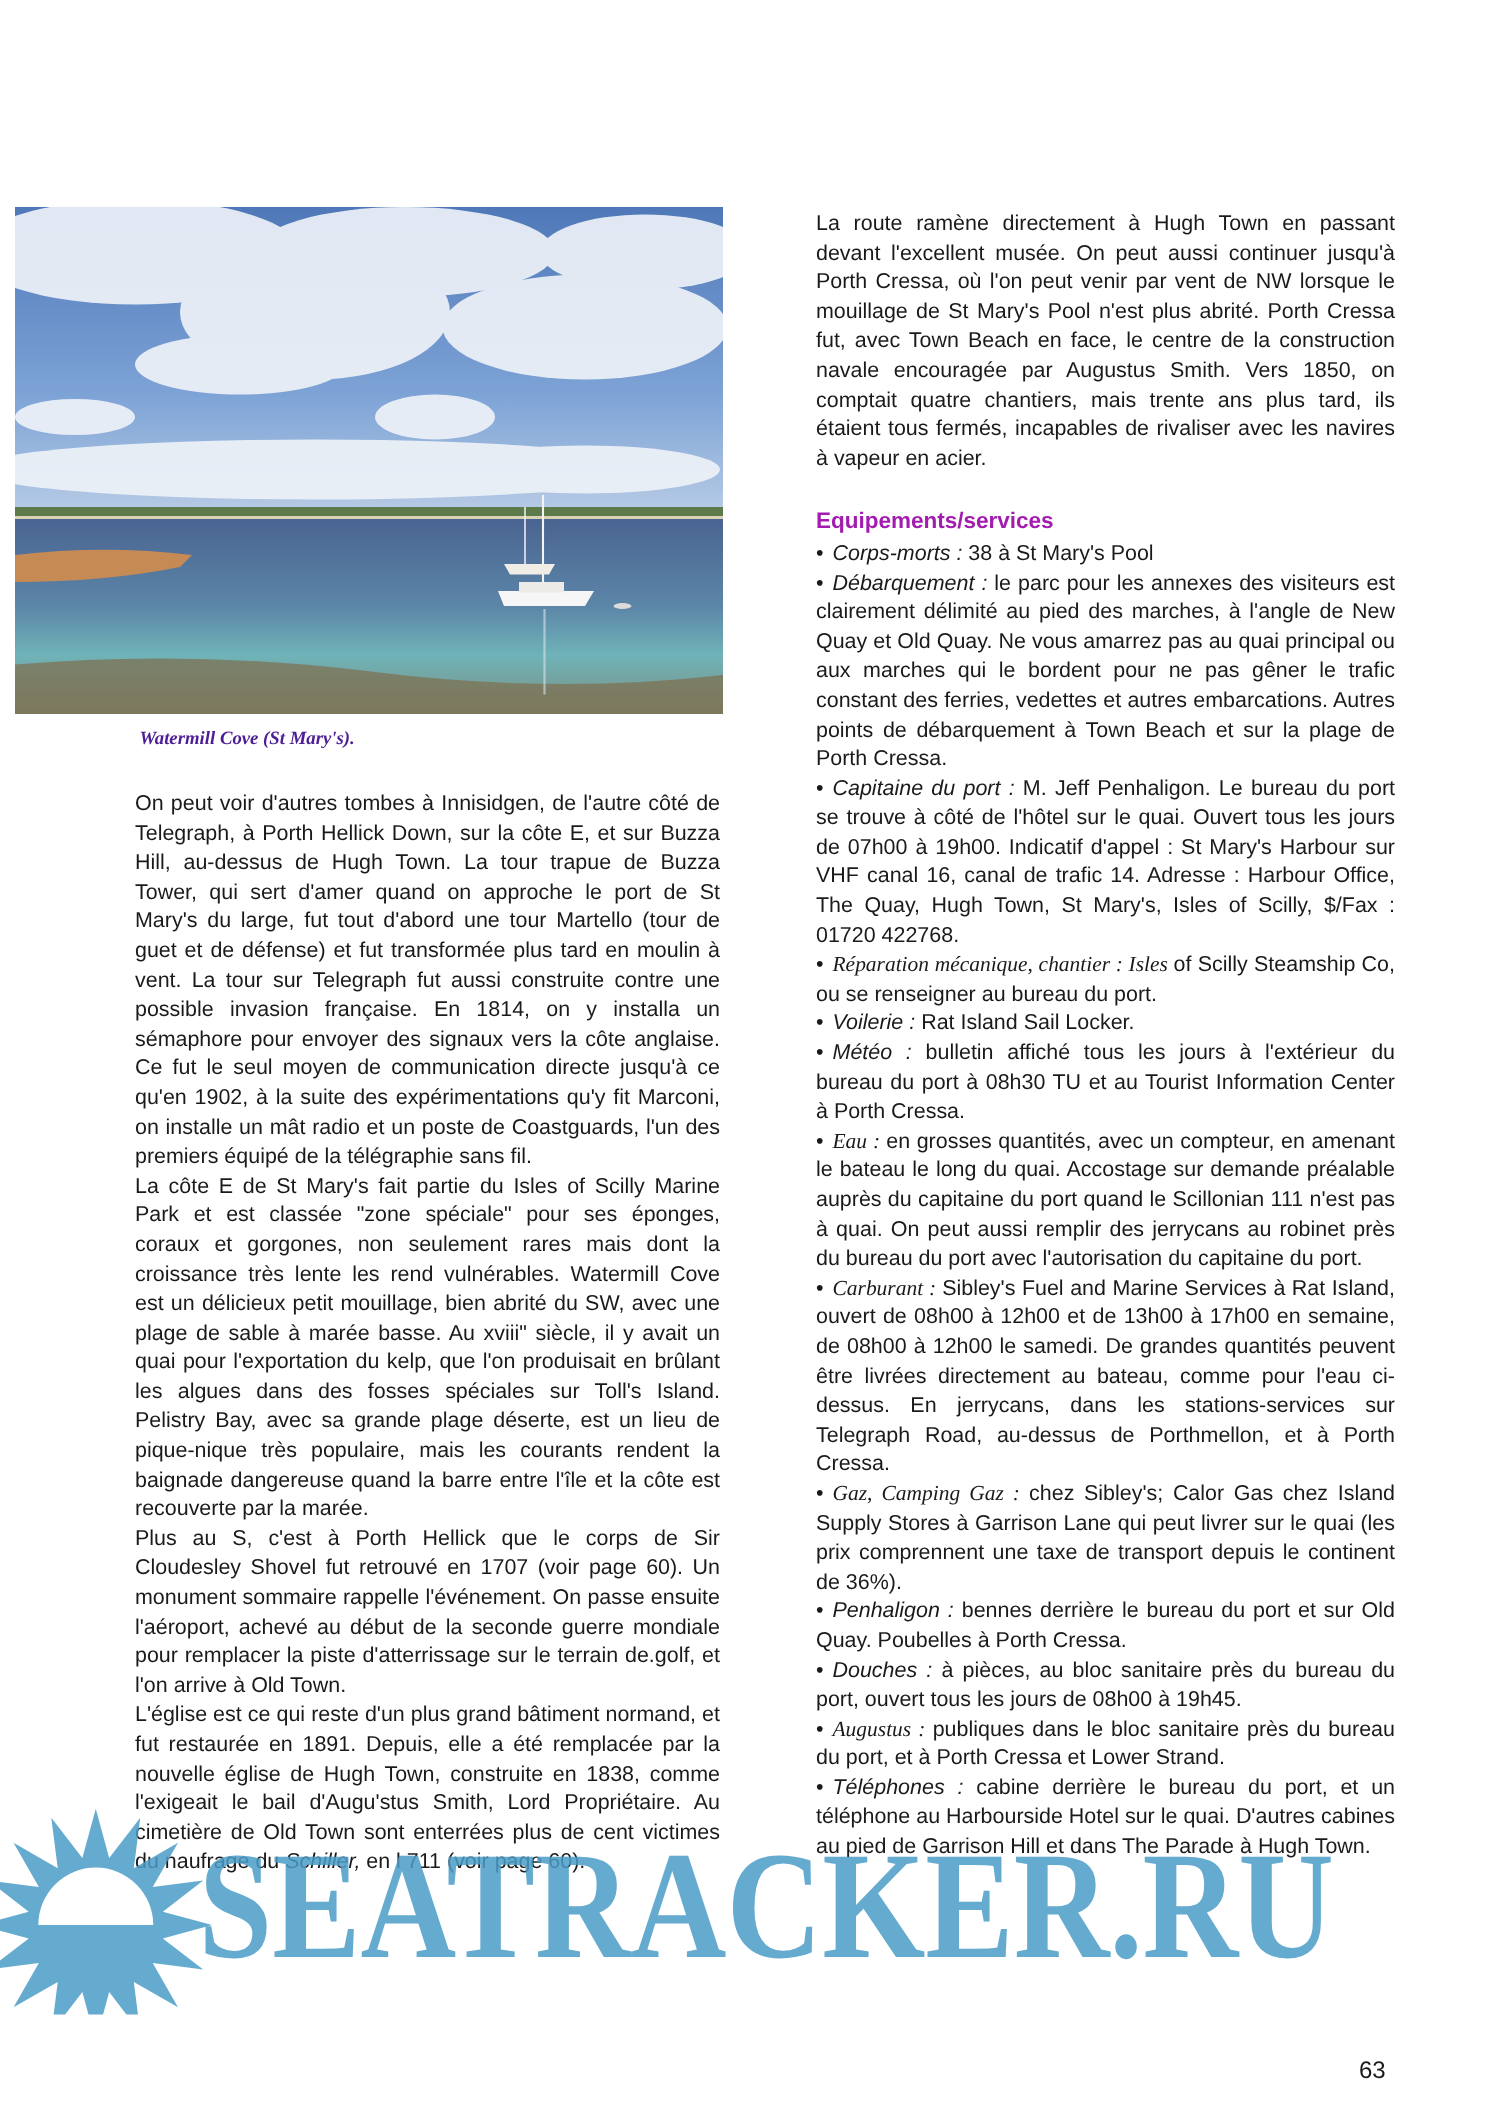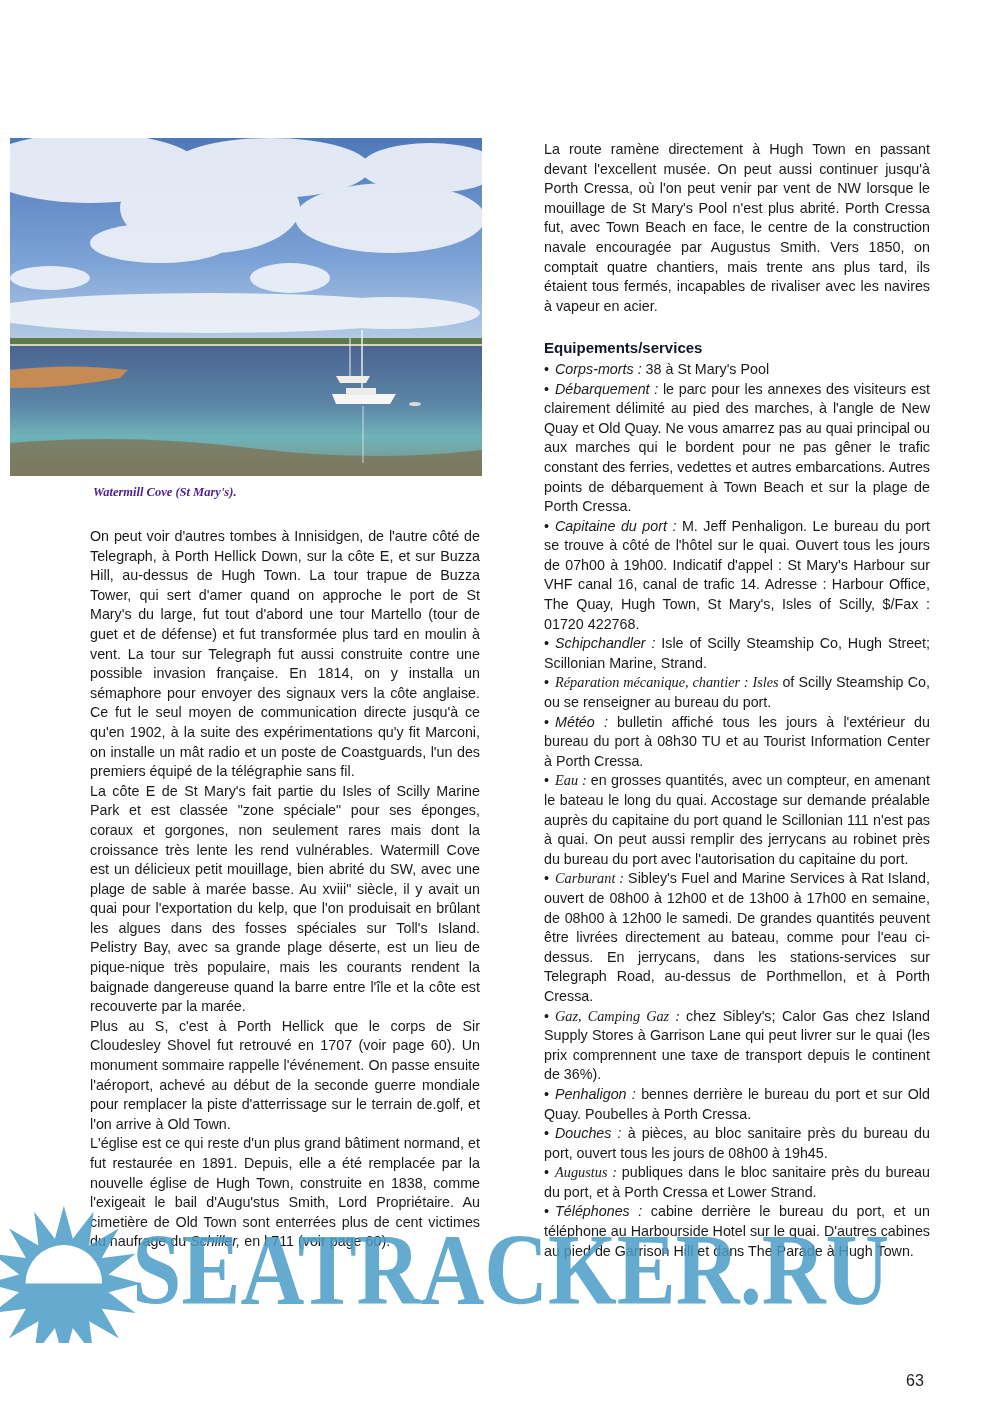--- a/index.html
+++ b/index.html
@@ -3,21 +3,21 @@
 <meta charset="utf-8">
 <style>
   html, body { margin: 0; padding: 0; background: #ffffff; }
   body { width: 991px; height: 1403px; position: relative; overflow: hidden; font-family: "Liberation Sans", sans-serif; color: #1a1a1a; }
   .photo { position: absolute; left: 10px; top: 138px; width: 472px; height: 338px; overflow: hidden; }
   .photo svg { display: block; width: 100%; height: 100%; }
   .caption { position: absolute; left: 93px; top: 485px; font-family: "Liberation Serif", serif; font-style: italic; font-weight: bold; font-size: 12.5px; color: #4c1d95; }
   .col-left { position: absolute; left: 90px; top: 527px; width: 390px; font-size: 14.3px; line-height: 19.6px; }
   .col-right { position: absolute; left: 520px; top: 140px; width: 386px; font-size: 14.3px; line-height: 19.6px; margin-left: 24px; }
   p { margin: 0; text-align: justify; }
-  .section-title { color: #0f172a; font-weight: bold; font-size: 15px; margin-top: 22px; margin-bottom: 2px; }
+  .section-title { color: #a21caf; font-weight: bold; font-size: 15px; margin-top: 22px; margin-bottom: 2px; }
   .item { text-align: justify; }
   .item .label { font-style: italic; }
   .item .label.serif { font-family: "Liberation Serif", serif; }
   .item .bullet { margin-right: 6px; }
   .page-number { position: absolute; left: 906px; top: 1372px; font-size: 16px; }
   .watermark { position: absolute; left: 0; top: 1190px; width: 904px; height: 153px; pointer-events: none; }
   .watermark svg { width: 100%; height: 100%; display: block; }
 </style>
 </head>
 <body>
@@ -76,22 +76,22 @@
   <p><span>L'église est ce qui reste d'un plus grand bâtiment normand, et fut restaurée en 1891. Depuis, elle a été remplacée par la nouvelle église de Hugh Town, construite en 1838, comme l'exigeait le bail d'Augu'stus Smith, Lord Propriétaire. Au cimetière de Old Town sont enterrées plus de cent victimes du naufrage du </span><i>Schiller,</i><span>  en l 711 (voir page 60).</span></p>
 </div>
 
 <div class="col-right">
   <p>La route ramène directement à Hugh Town en passant devant l'excellent musée. On peut aussi continuer jusqu'à Porth Cressa, où l'on peut venir par vent de NW lorsque le mouillage de St Mary's Pool n'est plus abrité. Porth Cressa fut, avec Town Beach en face, le centre de la construction navale encouragée par Augustus Smith. Vers 1850, on comptait quatre chantiers, mais trente ans plus tard, ils étaient tous fermés, incapables de rivaliser avec les navires à vapeur en acier.</p>
   <div class="section-title">Equipements/services</div>
   <div id="services-list">
       <div class="item"><span class="bullet">•</span><span class="label">Corps-morts : </span><span> 38 à St Mary's Pool</span></div>
       <div class="item"><span class="bullet">•</span><span class="label">Débarquement : </span><span> le parc pour les annexes des visiteurs est clairement délimité au pied des marches, à l'angle de New Quay et Old Quay. Ne vous amarrez pas au quai principal ou aux marches qui le bordent pour ne pas gêner le trafic constant des ferries, vedettes et autres embarcations. Autres points de débarquement à Town Beach et sur la plage de Porth Cressa.</span></div>
       <div class="item"><span class="bullet">•</span><span class="label">Capitaine du port : </span><span> M. Jeff Penhaligon. Le bureau du port se trouve à côté de l'hôtel sur le quai. Ouvert tous les jours de 07h00 à 19h00. Indicatif d'appel : St Mary's Harbour sur VHF canal 16, canal de trafic 14. Adresse : Harbour Office, The Quay, Hugh Town, St Mary's, Isles of Scilly,  $/Fax : 01720 422768.</span></div>
-      <div class="item"><span class="bullet">•</span><span class="label">Schipchandler : </span><span> Isle of Scilly Steamship Co, Hugh Street; Scillonian Marine, Strand.</span></div>
       <div class="item"><span class="bullet">•</span><span class="label serif">Réparation mécanique, chantier : Isles </span><span> of Scilly Steamship Co, ou se renseigner au bureau du port.</span></div>
+      <div class="item"><span class="bullet">•</span><span class="label">Voilerie : </span><span> Rat Island Sail Locker.</span></div>
       <div class="item"><span class="bullet">•</span><span class="label">Météo : </span><span> bulletin affiché tous les jours à l'extérieur du bureau du port à 08h30 TU et au Tourist Information Center à Porth Cressa.</span></div>
       <div class="item"><span class="bullet">•</span><span class="label serif">Eau : </span><span> en grosses quantités, avec un compteur, en amenant le bateau le long du quai. Accostage sur demande préalable auprès du capitaine du port quand le Scillonian 111 n'est pas à quai. On peut aussi remplir des jerrycans au robinet près du bureau du port avec l'autorisation du capitaine du port.</span></div>
       <div class="item"><span class="bullet">•</span><span class="label serif">Carburant : </span><span> Sibley's Fuel and Marine Services à Rat Island, ouvert de 08h00 à 12h00 et de 13h00 à 17h00 en semaine, de 08h00 à 12h00 le samedi. De grandes quantités peuvent être livrées directement au bateau, comme pour l'eau ci-dessus. En jerrycans, dans les stations-services sur Telegraph Road, au-dessus de Porthmellon, et à Porth Cressa.</span></div>
       <div class="item"><span class="bullet">•</span><span class="label serif">Gaz, Camping Gaz : </span><span> chez Sibley's; Calor Gas chez Island Supply Stores à Garrison Lane qui peut livrer sur le quai (les prix comprennent une taxe de transport depuis le continent de 36%).</span></div>
       <div class="item"><span class="bullet">•</span><span class="label">Penhaligon : </span><span> bennes derrière le bureau du port et sur Old Quay. Poubelles à Porth Cressa.</span></div>
       <div class="item"><span class="bullet">•</span><span class="label">Douches : </span><span> à pièces, au bloc sanitaire près du bureau du port, ouvert tous les jours de 08h00 à 19h45.</span></div>
       <div class="item"><span class="bullet">•</span><span class="label serif">Augustus : </span><span> publiques dans le bloc sanitaire près du bureau du port, et à Porth Cressa et Lower Strand.</span></div>
       <div class="item"><span class="bullet">•</span><span class="label">Téléphones : </span><span> cabine derrière le bureau du port, et un téléphone au Harbourside Hotel sur le quai. D'autres cabines au pied de Garrison Hill et dans The Parade à Hugh Town.</span></div>
     </div>
 </div>

